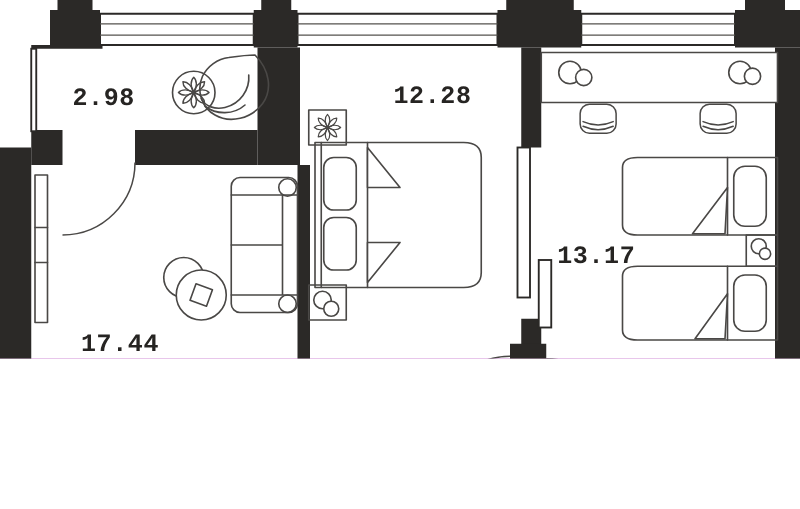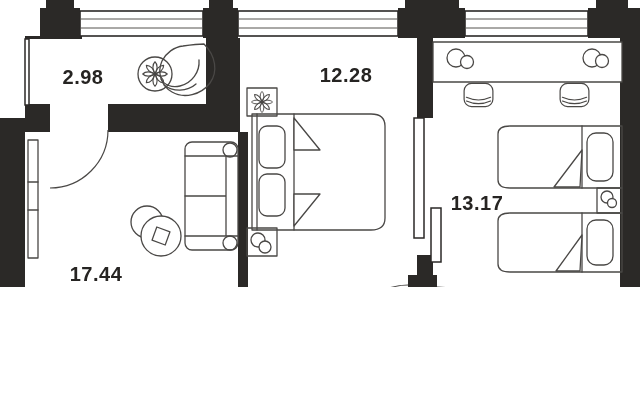--- a/index.html
+++ b/index.html
@@ -1,17 +1,17 @@
 <!DOCTYPE html>
 <html><head>
 <meta charset="utf-8">
 <style>
   html,body{margin:0;padding:0;background:#ffffff;}
   .stage{position:relative;width:640px;height:287px;overflow:hidden;background:#a21caf;
-         font-family:Liberation Sans, sans-serif;}
+         font-family:Liberation Mono, monospace;}
   svg{display:block;}
   .wall{fill:#2b2927;stroke:none;}
   .thinwall{fill:#ffffff;stroke:#2b2927;stroke-width:1.5;}
   .winframe{fill:#ffffff;stroke:#2b2927;stroke-width:1.6;}
   .winline{stroke:#55534f;stroke-width:1;fill:none;}
   .ln{fill:none;stroke:#4a4846;stroke-width:1.3;stroke-linecap:round;stroke-linejoin:round;}
   .lnf{fill:#ffffff;stroke:#4a4846;stroke-width:1.3;stroke-linejoin:round;}
   .arc{fill:none;stroke:#4a4846;stroke-width:1.2;}
   .label{font-weight:700;font-size:20px;fill:#262422;letter-spacing:0.5px;}
 </style>

